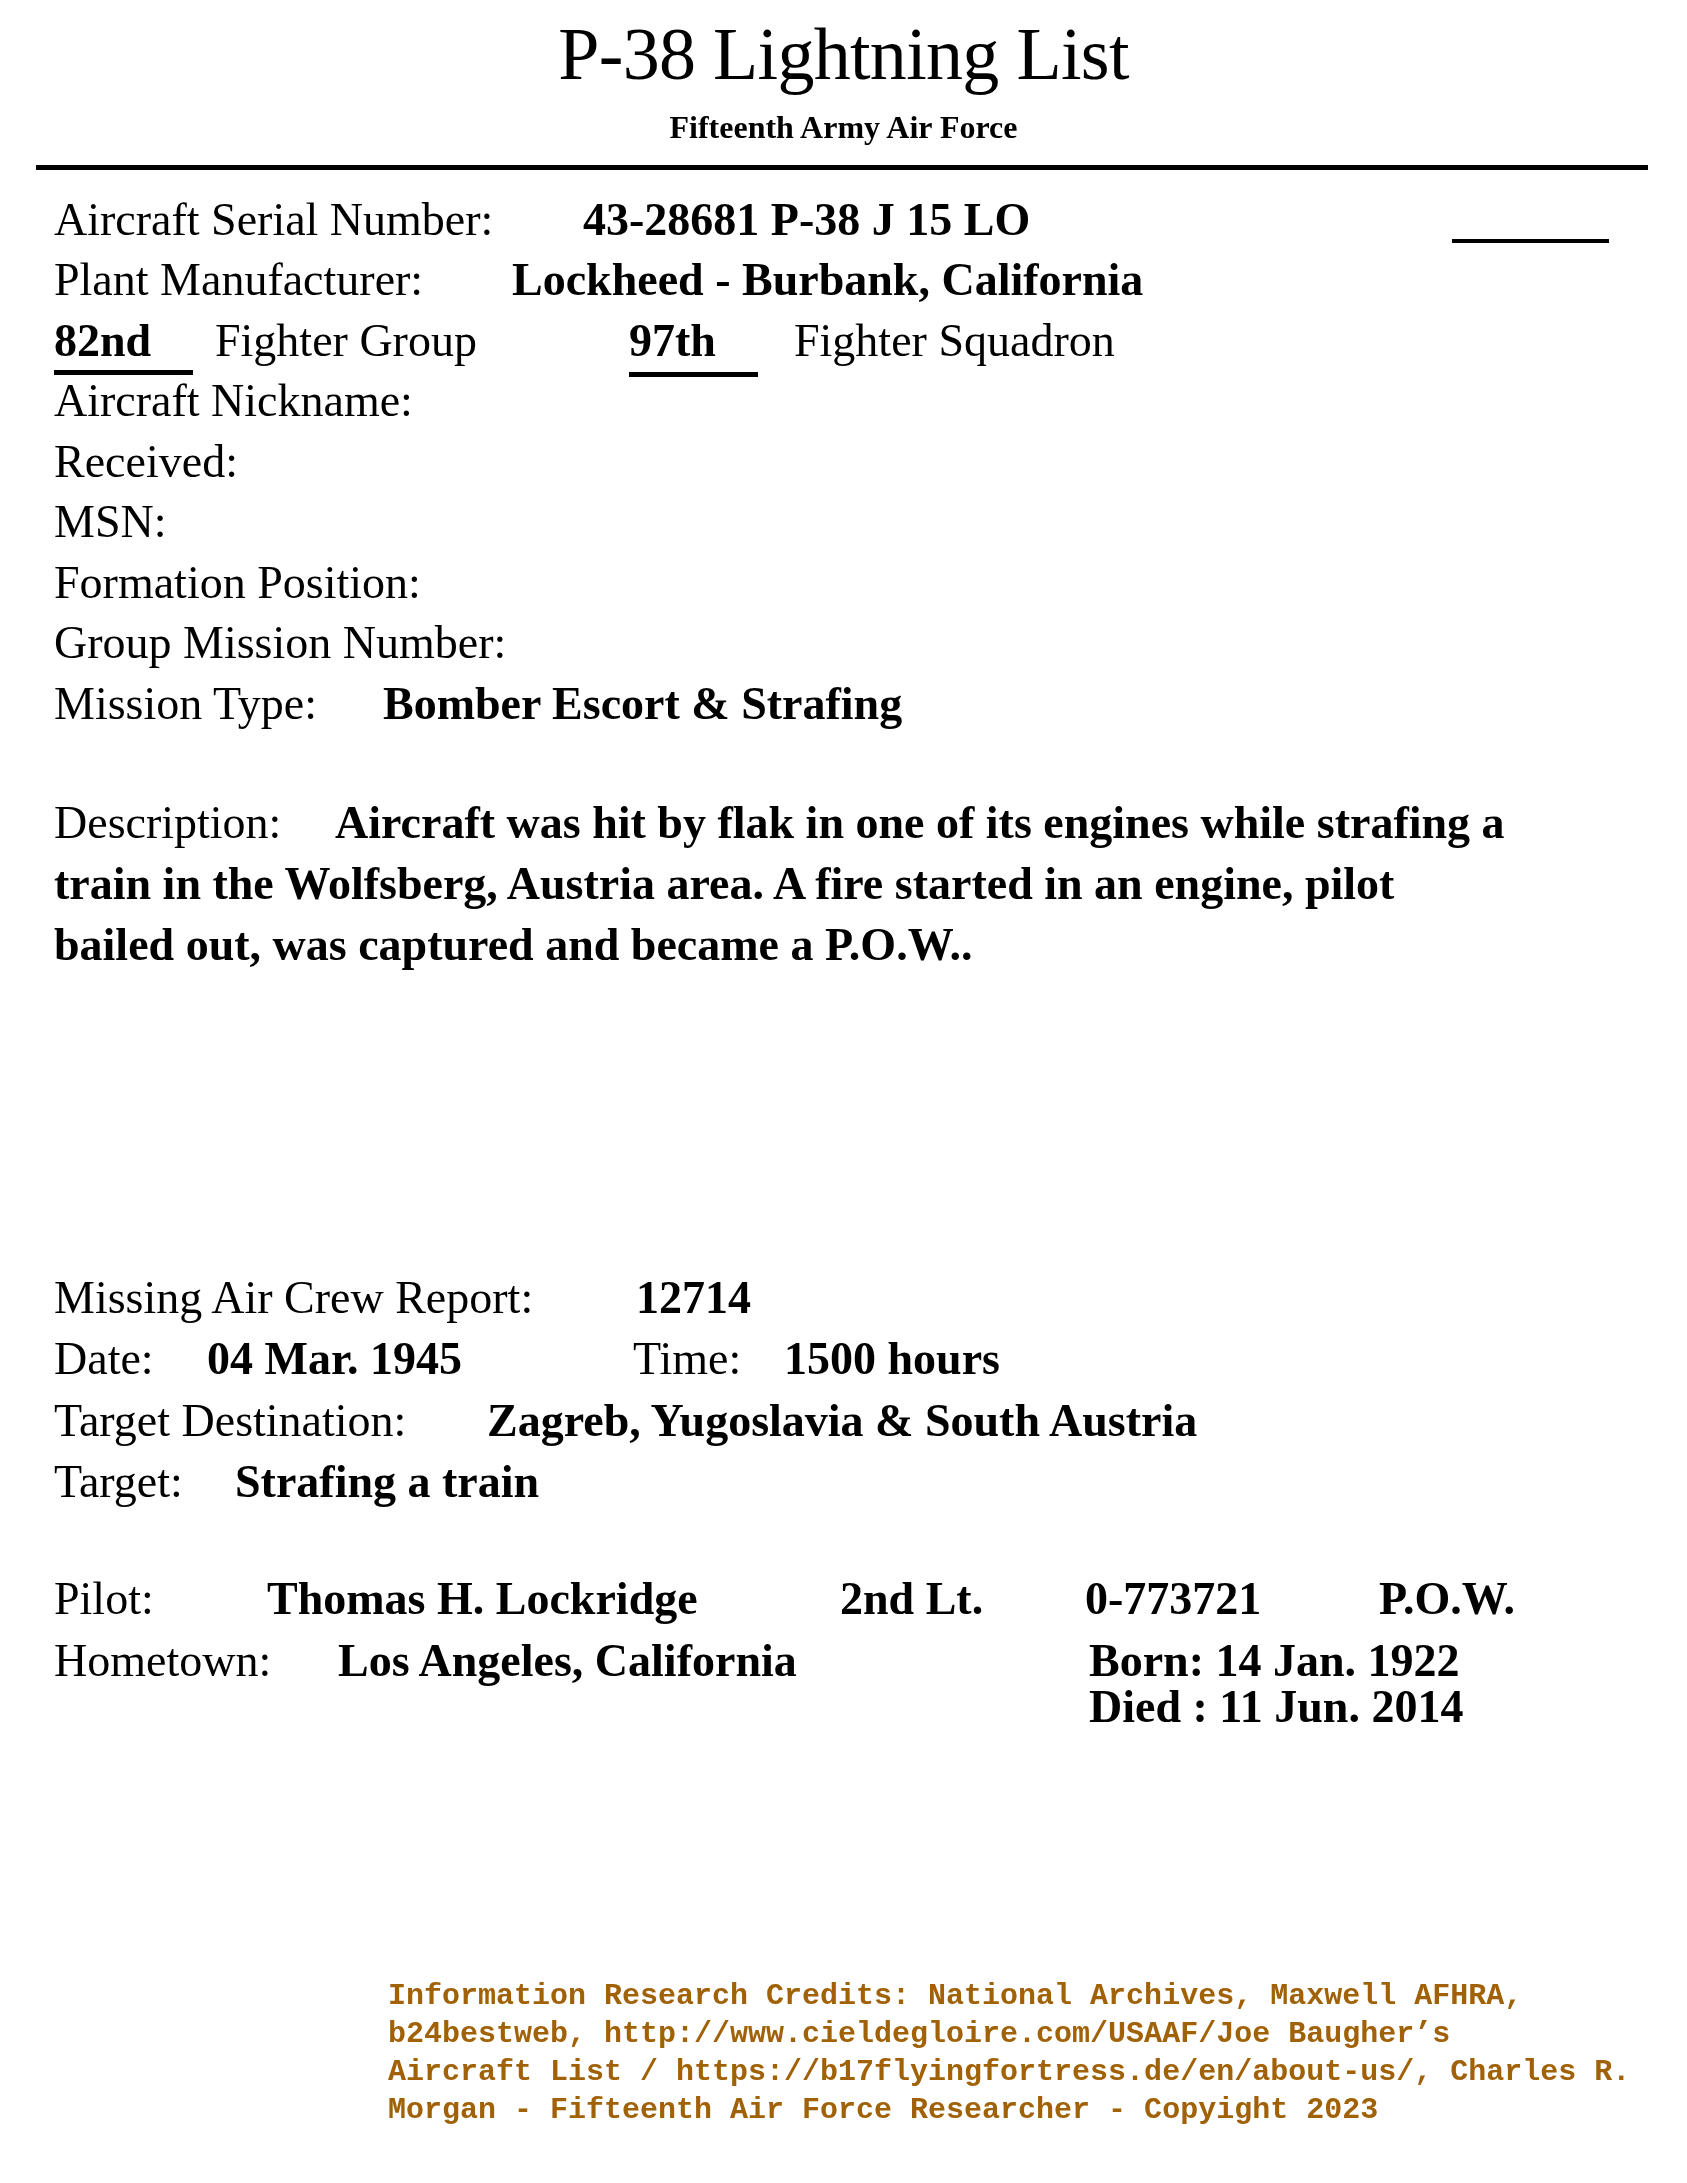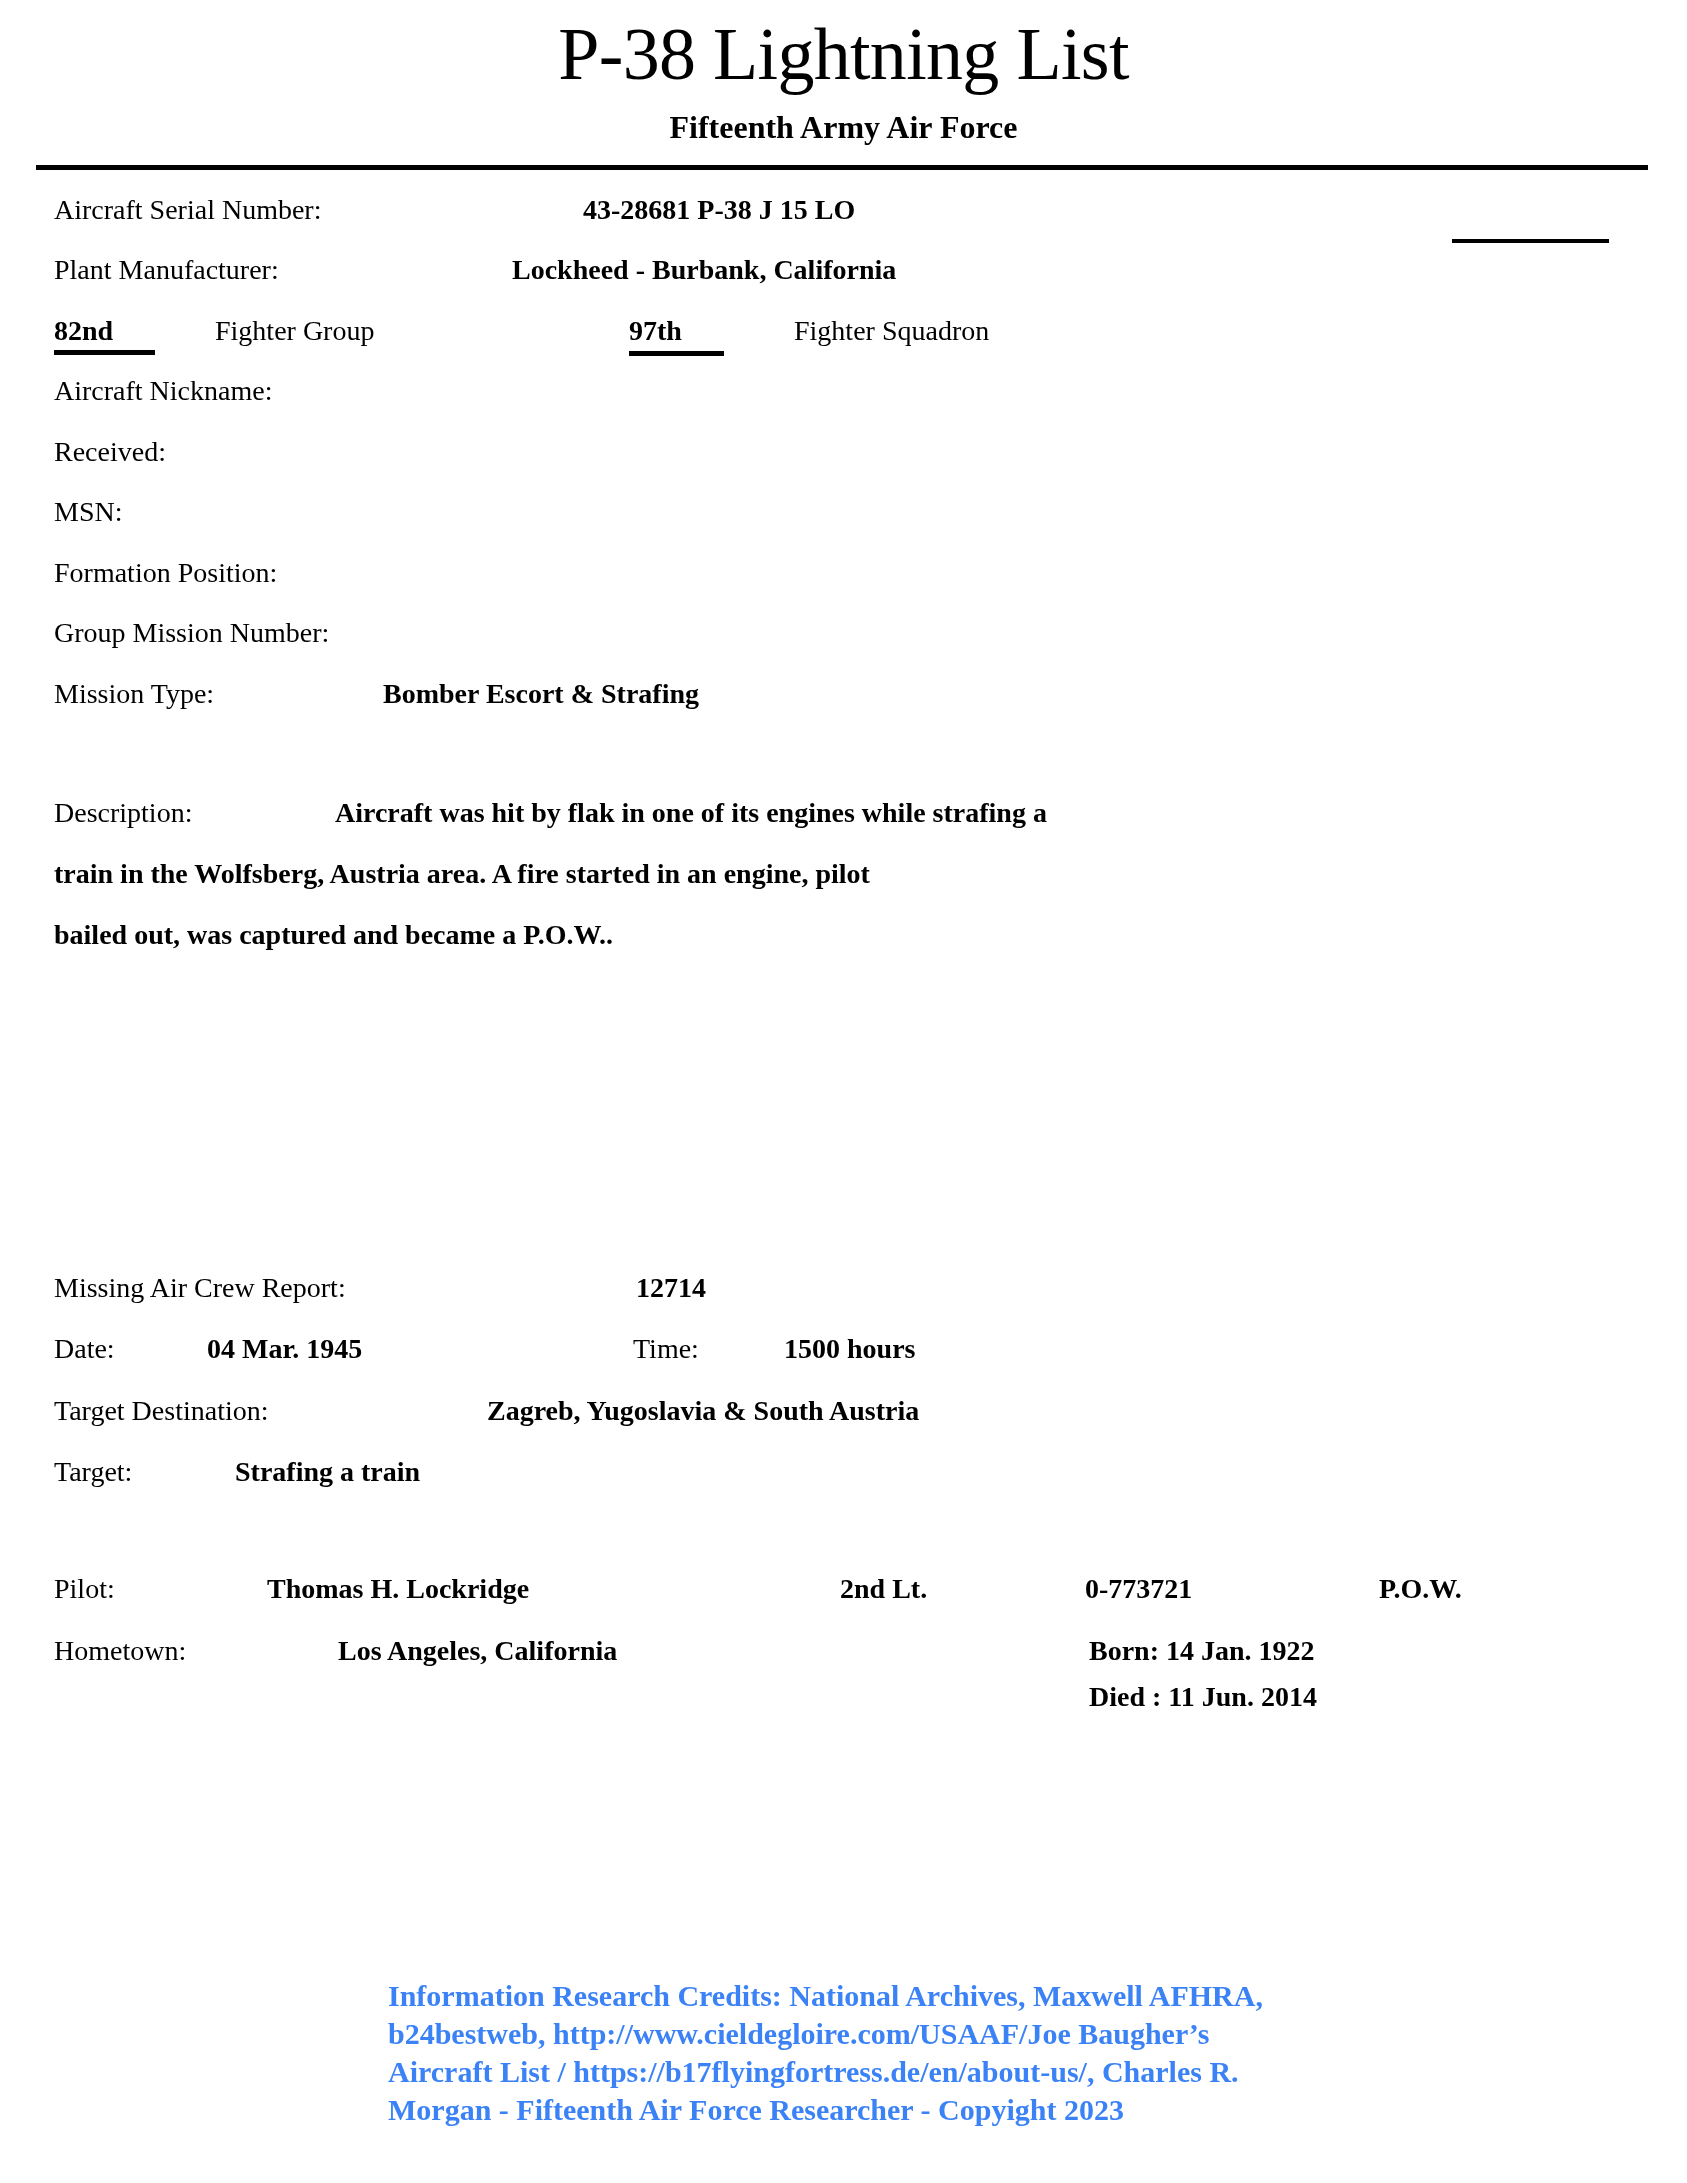--- a/index.html
+++ b/index.html
@@ -39,41 +39,41 @@
   .blank-fill-line {
     position: absolute;
     top: 239px; left: 1452px;
     width: 157px; height: 4px;
     background: #000000;
   }
   
   .line {
     position: absolute;
     left: 54px;
-    font-size: 28px;
+    font-size: 46px;
     line-height: 1.15;
     white-space: nowrap;
   }
   .v { font-weight: bold; font-family: Liberation Serif, serif; }
   .col { position: absolute; top: 0; white-space: nowrap; }
   .ul {
     border-bottom: 5.3px solid #000000;
     padding-right: 42px;
     padding-bottom: 4px;
   }
   
   .credits {
     position: absolute;
     left: 388px;
     top: 1977px;
-    font-family: Liberation Serif, serif;
+    font-family: Liberation Mono, monospace;
     font-weight: bold;
     font-size: 30px;
     line-height: 38px;
-    color: #3b82f6;
+    color: #a16207;
     white-space: nowrap;
   }
 </style>
 </head>
 <body>
 
 <div class="page">
 
   <div class="doc-title">P-38 Lightning List</div>
   <div class="doc-subtitle">Fifteenth Army Air Force</div>

